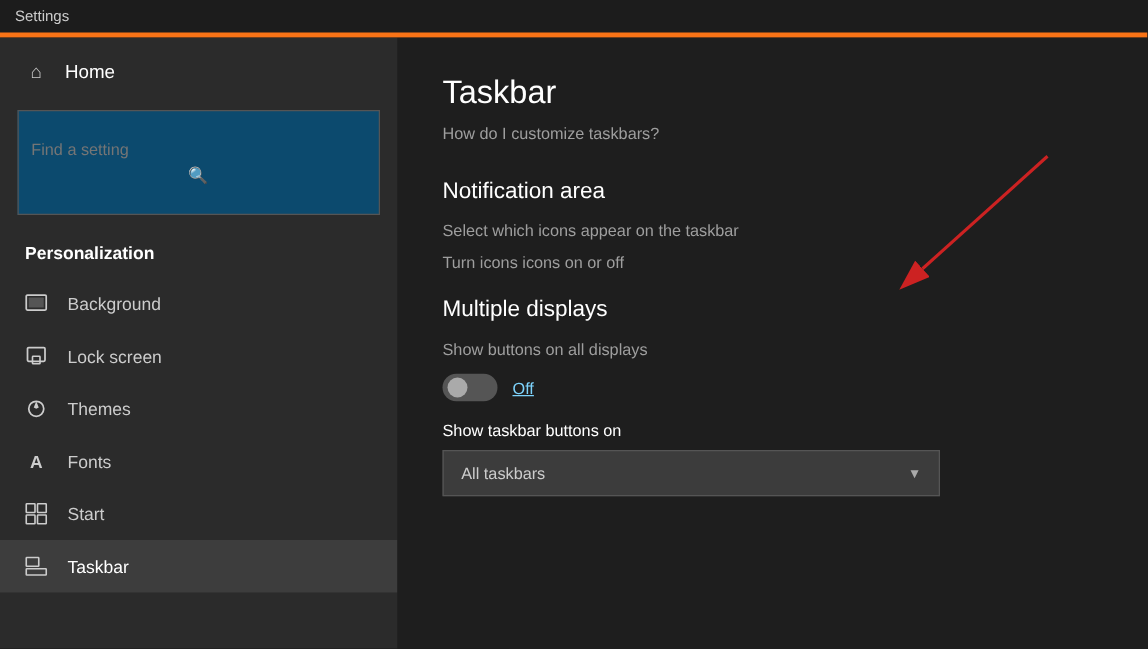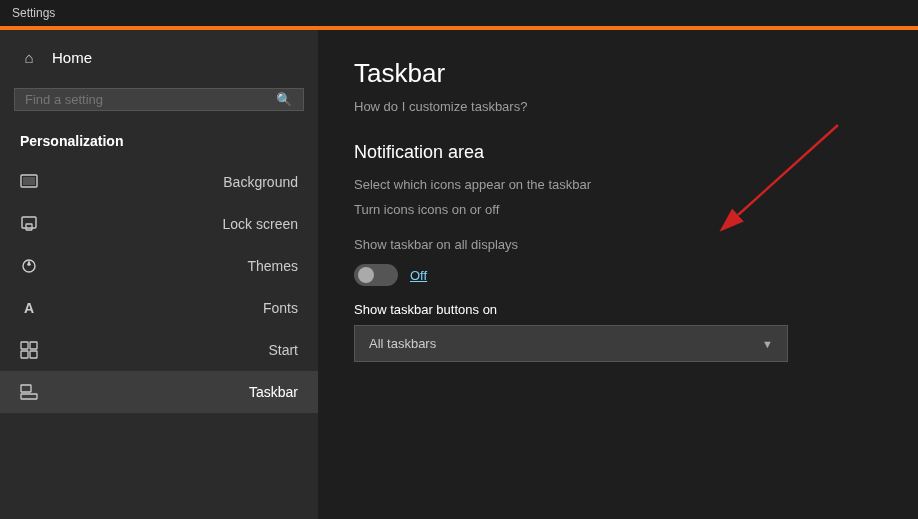--- a/index.html
+++ b/index.html
@@ -43,24 +43,25 @@
       padding: 18px 20px;
       gap: 14px;
       cursor: pointer;
       font-size: 15px;
       color: #ffffff;
     }
     .search-box {
       margin: 4px 14px 14px 14px;
       display: flex;
       align-items: center;
-      background: #404040;
+      background: #0c4a6e;
       border: 1px solid #555;
-      padding: 3px 10px;
+      padding: 23px 10px;
       gap: 6px;
+      flex-direction: column;
     }
     .search-box input {
       background: transparent;
       border: none;
       outline: none;
       color: #aaa;
       font-size: 13px;
       width: 100%;
     }
     .search-icon-glyph {
@@ -74,21 +75,20 @@
       color: #ffffff;
     }
     .sidebar-item {
       display: flex;
       align-items: center;
       padding: 12px 20px;
       gap: 16px;
       cursor: pointer;
       font-size: 14px;
       color: #cccccc;
-      justify-content: space-between;
     }
     .sidebar-item.active {
       background: #3d3d3d;
       color: #ffffff;
     }
     .sidebar-icon {
       width: 18px;
       height: 18px;
       flex-shrink: 0;
       display: flex;
@@ -182,21 +182,21 @@
       margin-bottom: 8px;
     }
     .dropdown {
       display: flex;
       align-items: center;
       justify-content: space-between;
       background: #3c3c3c;
       border: 1px solid #555;
       padding: 10px 14px;
       cursor: pointer;
-      width: 434px;
+      width: 398px;
       color: #cccccc;
       font-size: 13px;
     }
     .dropdown-arrow {
       font-size: 11px;
       color: #aaa;
     }
     
     .arrow-annotation {
       position: absolute;
@@ -287,22 +287,23 @@
 
   <div class="content">
     <h1 class="content-title">Taskbar</h1>
     <a class="content-link">How do I customize taskbars?</a>
 
     <h2 class="section-heading">Notification area</h2>
     <a class="content-item-link">Select which icons appear on the taskbar</a>
     <a class="content-item-link">Turn icons icons on or off</a>
 
     <div class="section-divider">
+      <h2 class="section-heading">Multiple displays</h2>
       <div class="toggle-row">
-        <span class="toggle-label">Show taskbar on all displays</span>
+        <span class="toggle-label">Show buttons on all displays</span>
       </div>
       <div class="toggle-row">
         <div class="toggle off">
           <div class="toggle-knob"></div>
         </div>
         <span class="toggle-text">Off</span>
       </div>
       <div class="dropdown-row">
         <div class="dropdown-label">Show taskbar buttons on</div>
         <div class="dropdown">

